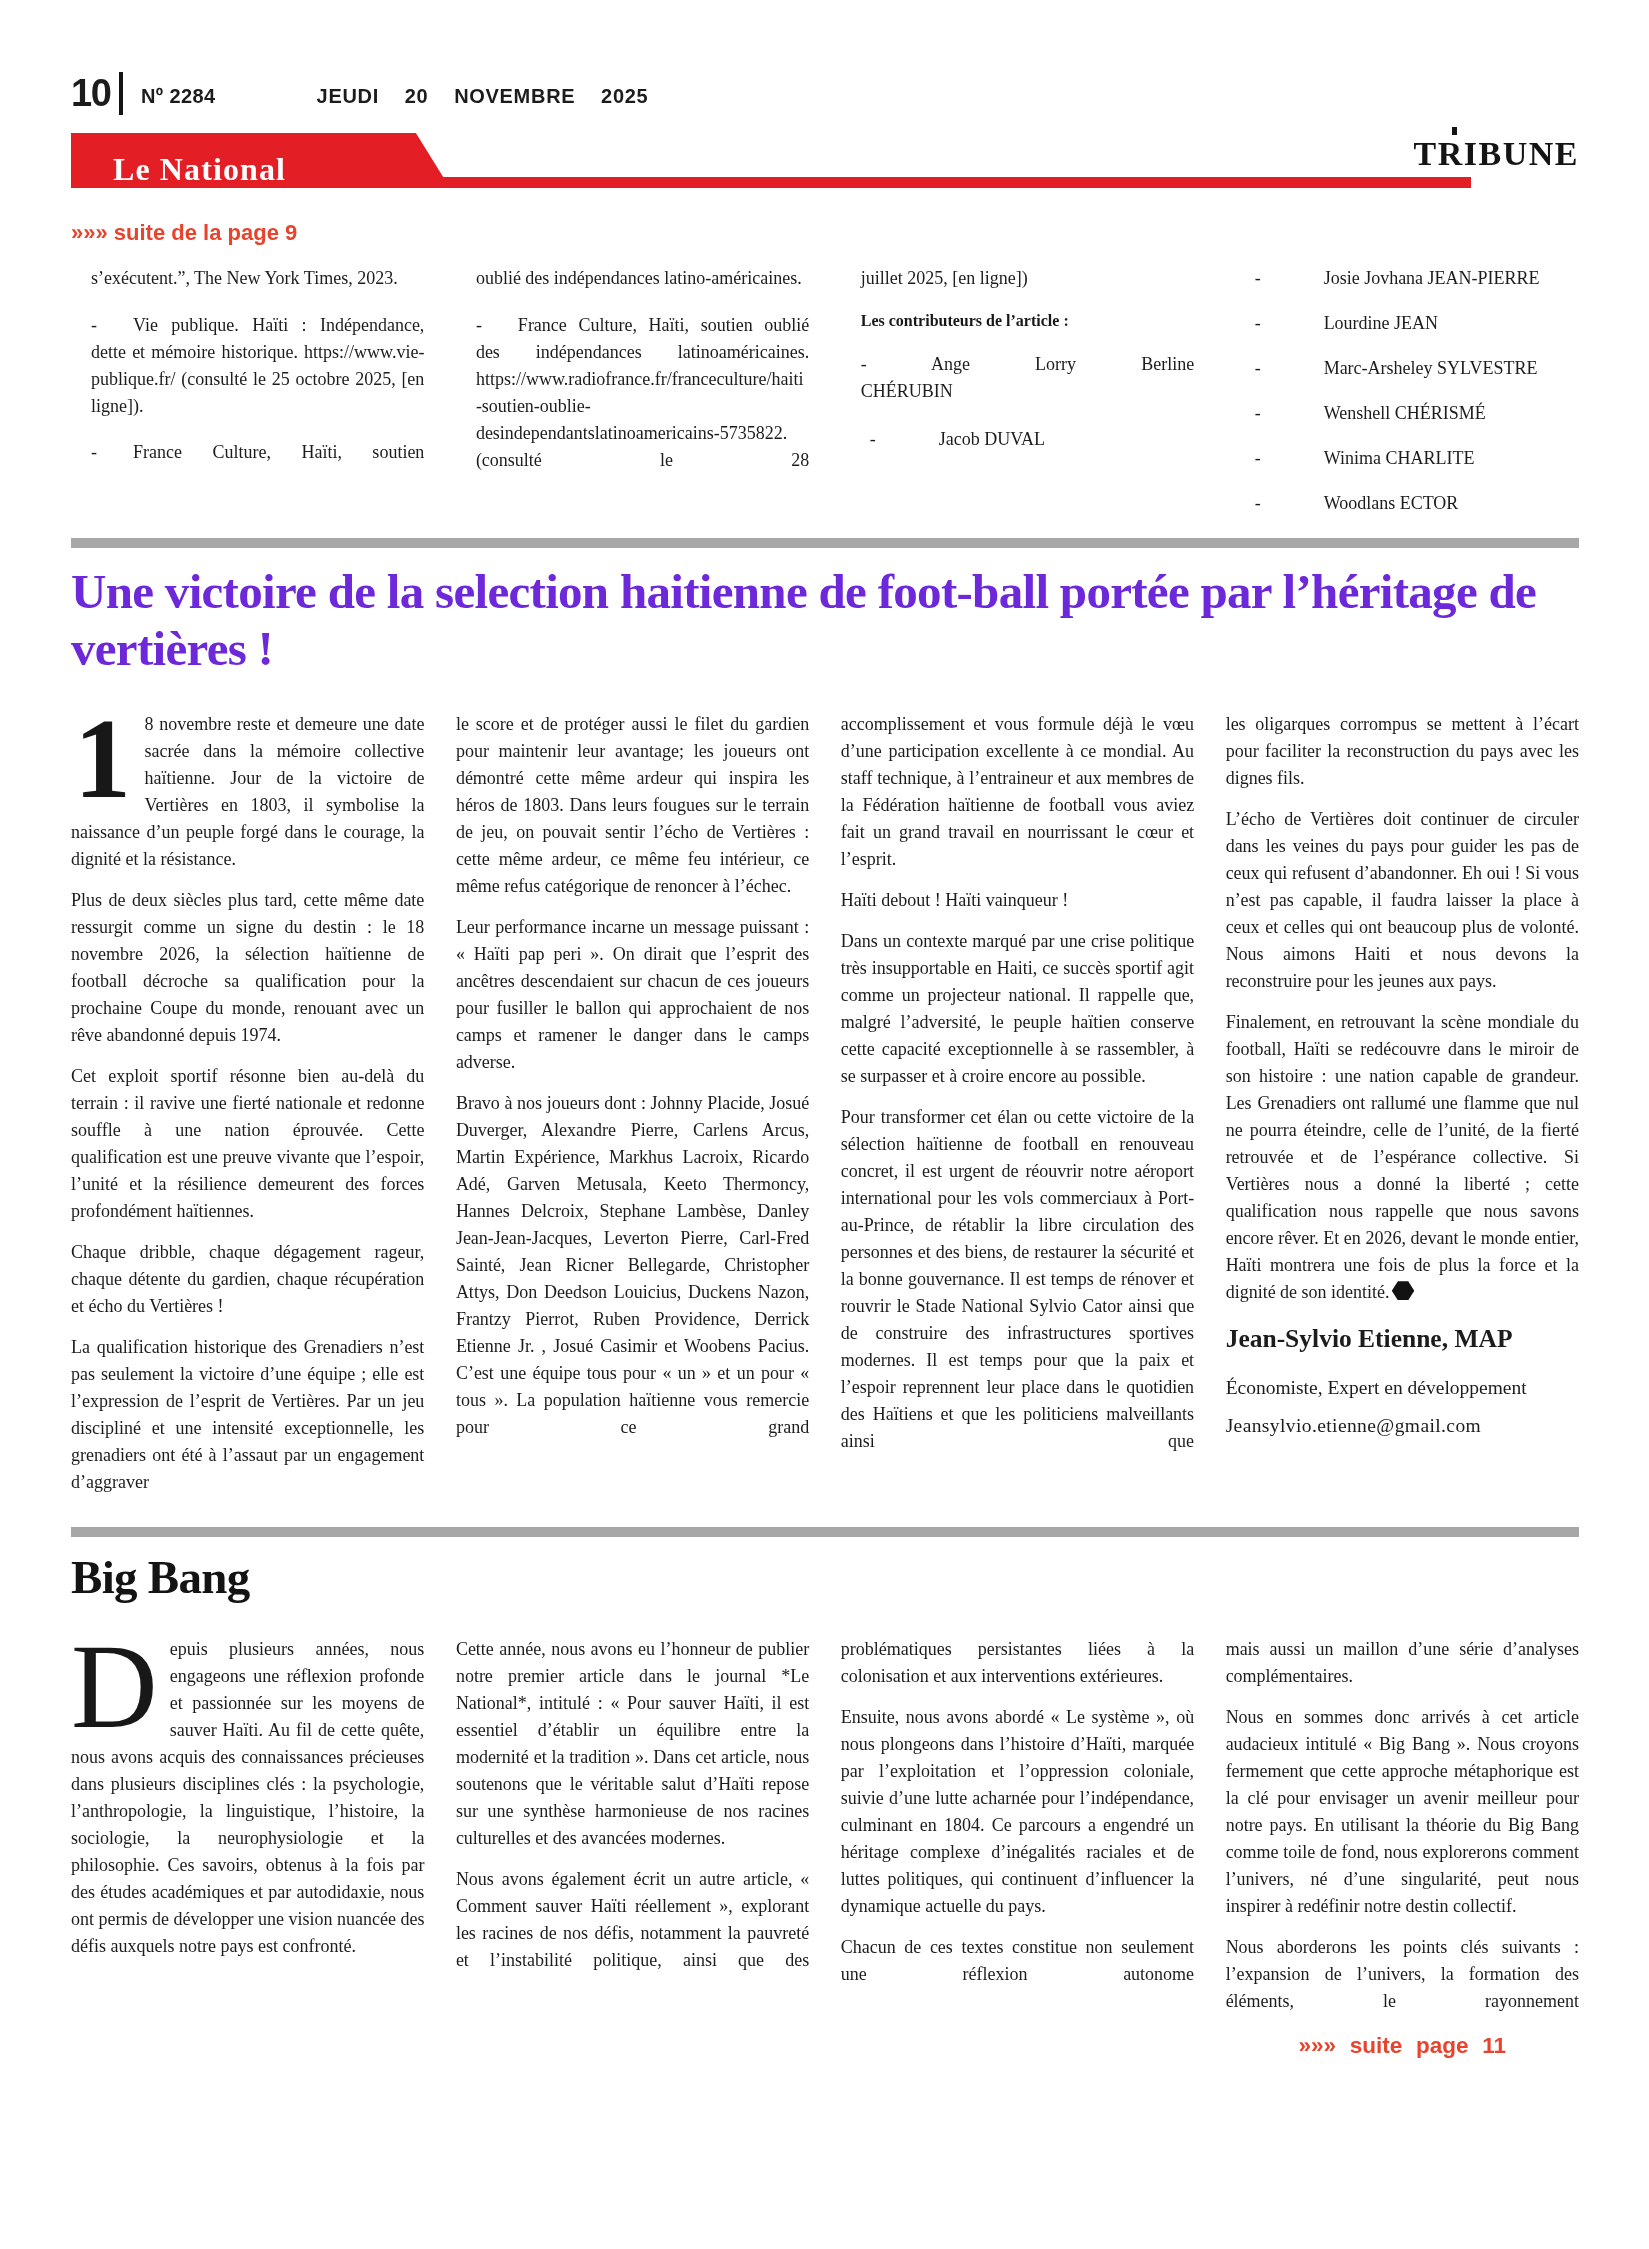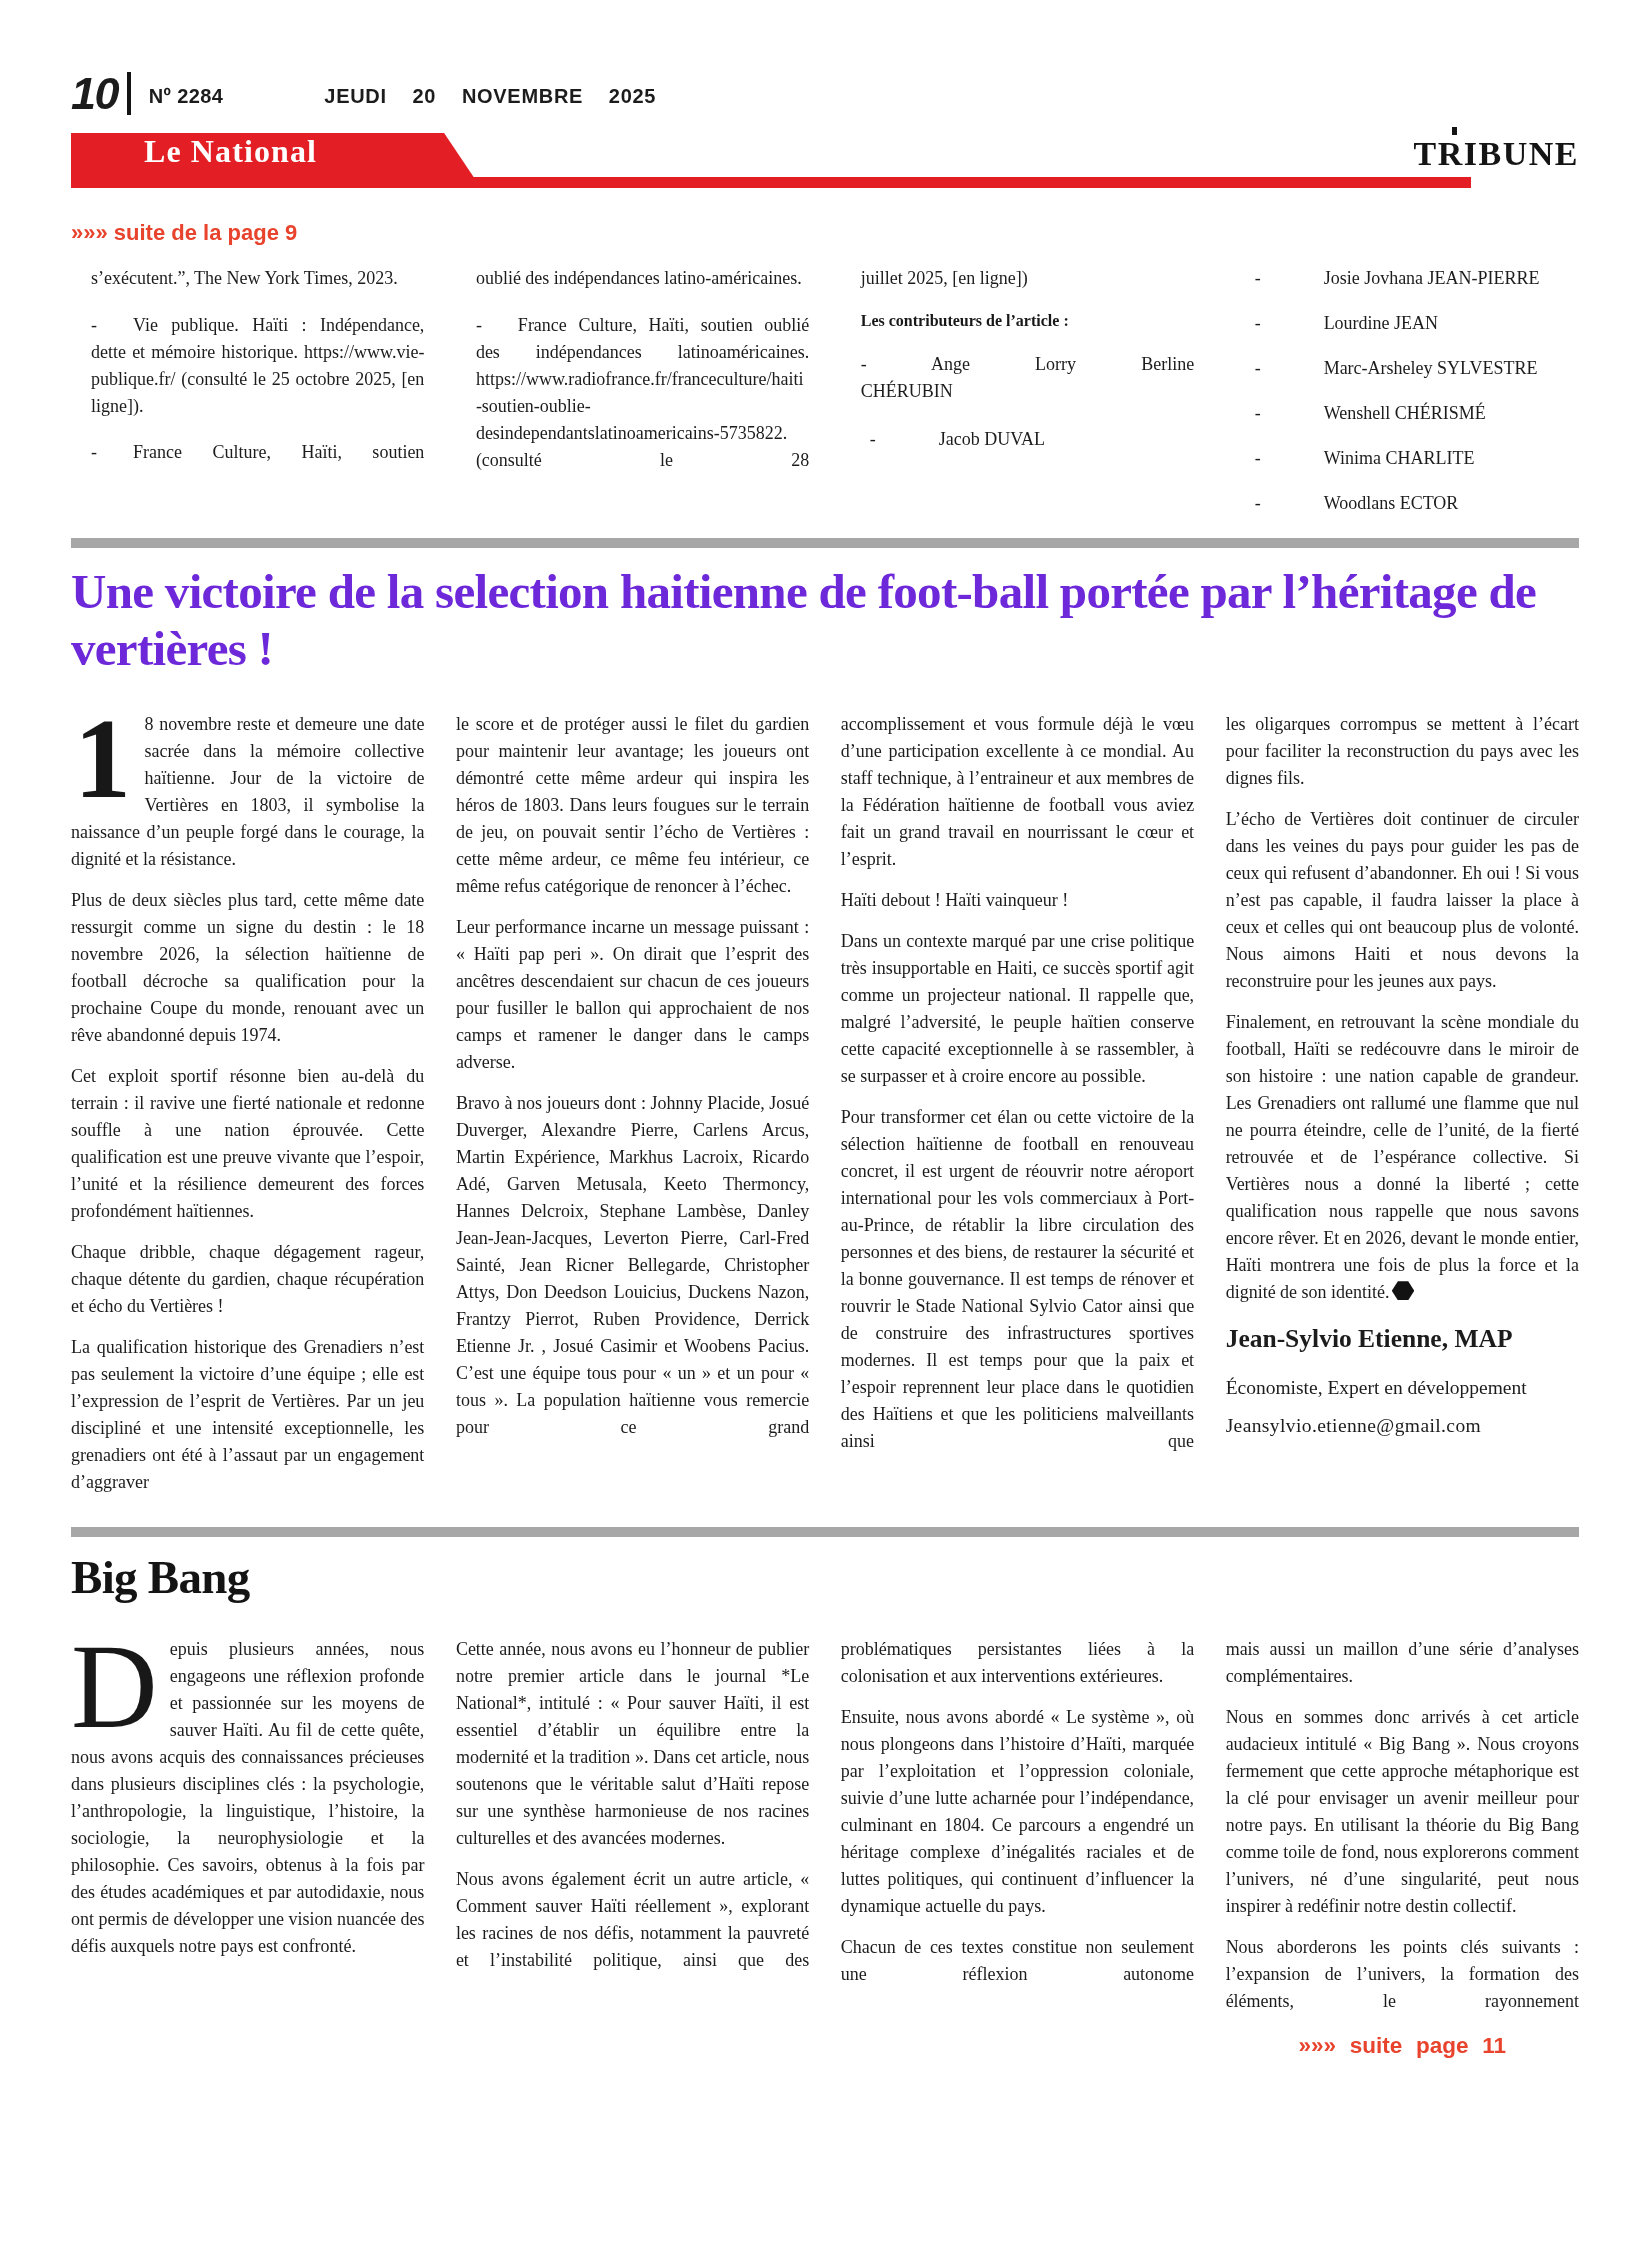--- a/index.html
+++ b/index.html
@@ -8,27 +8,27 @@
     width:1650px;height:2250px;
     box-sizing:border-box;
     padding:69px 71px 22.5px 71px;
     background:#ffffff;
     color:#1c1c1c;
     font-family:"Liberation Serif",serif;
     overflow:hidden;
   }
   
   .header-meta{display:flex;align-items:center;font-family:"Liberation Sans",sans-serif;font-weight:bold;height:49px;}
-  .pgnum{font-size:45px;letter-spacing:-1.5px;font-style:italic;}
+  .pgnum{font-size:38px;letter-spacing:-1.5px;}
   .pgbar{width:3.7px;height:43px;background:#141414;margin:0 18px 0 9px;}
   .issue{font-size:20px;margin-top:6px;letter-spacing:0.4px;}
   .date{font-size:20px;margin-left:101px;margin-top:6px;word-spacing:19.5px;letter-spacing:0.7px;}
   .banner-row{position:relative;height:55px;margin-top:15px;}
   .banner{position:absolute;left:0;top:0;width:379px;height:100%;background:#e31e25;
-          clip-path:polygon(0 0,91% 0,100% 100%,0 100%);display:flex;align-items:flex-start;padding-left:31px;}
+          clip-path:polygon(0 0,91% 0,100% 100%,0 100%);display:flex;align-items:flex-end;}
   .banner-title{color:#ffffff;font-size:32px;font-weight:bold;padding-left:42px;letter-spacing:1.1px;}
   .redline{position:absolute;left:358px;bottom:0;width:1042px;height:11.2px;background:#e31e25;}
   .tribune{position:absolute;right:0;top:-6px;display:flex;align-items:center;height:46px;flex-direction:column;}
   .tribar{width:4.5px;height:42px;background:#141414;margin-right:84px;}
   .tribune-label{font-size:34px;font-weight:bold;letter-spacing:1.5px;color:#141414;}
   
   .suite-top{margin-top:31.5px;font-family:"Liberation Sans",sans-serif;font-size:22px;font-weight:600;color:#e8432c;}
   .suite-bottom{text-align:center;font-family:"Liberation Sans",sans-serif;font-size:22.5px;font-weight:600;color:#e8432c;margin-top:3px;word-spacing:7.5px;}
   
   .refs{display:flex;gap:31.5px;margin-top:19.5px;min-height:231px;}

